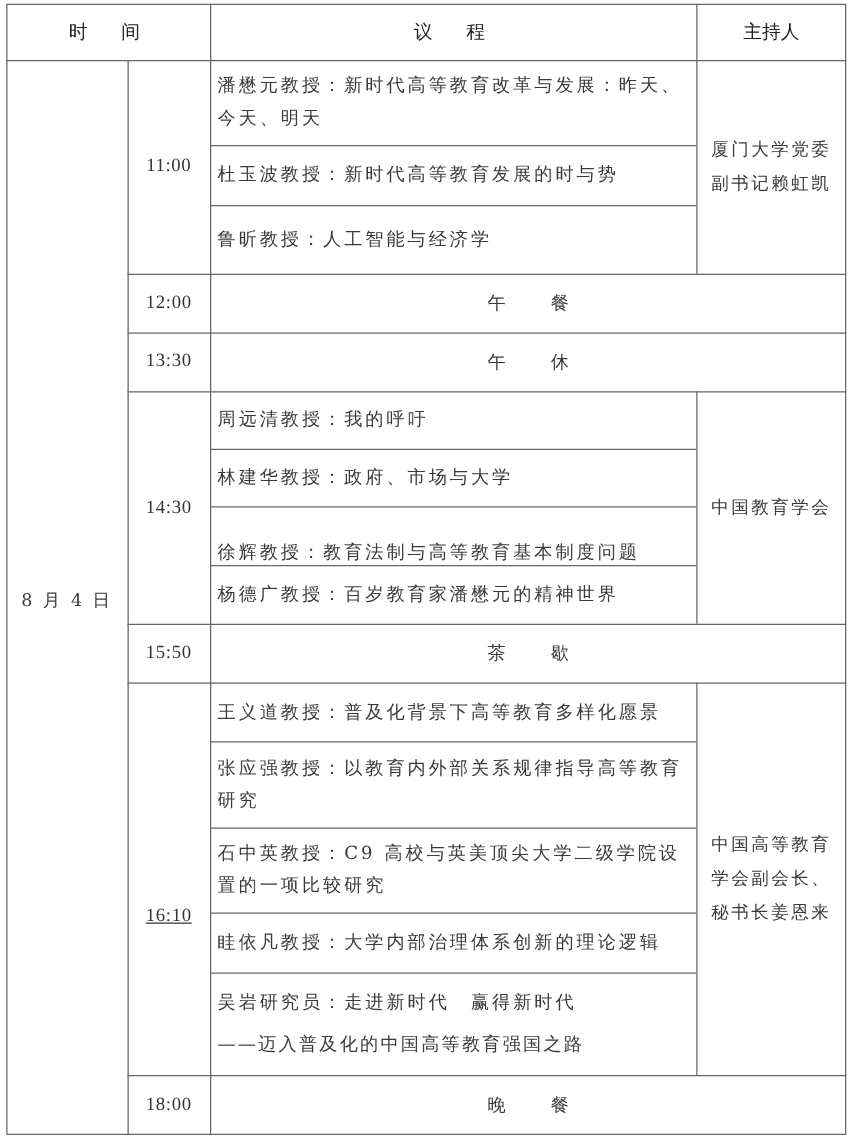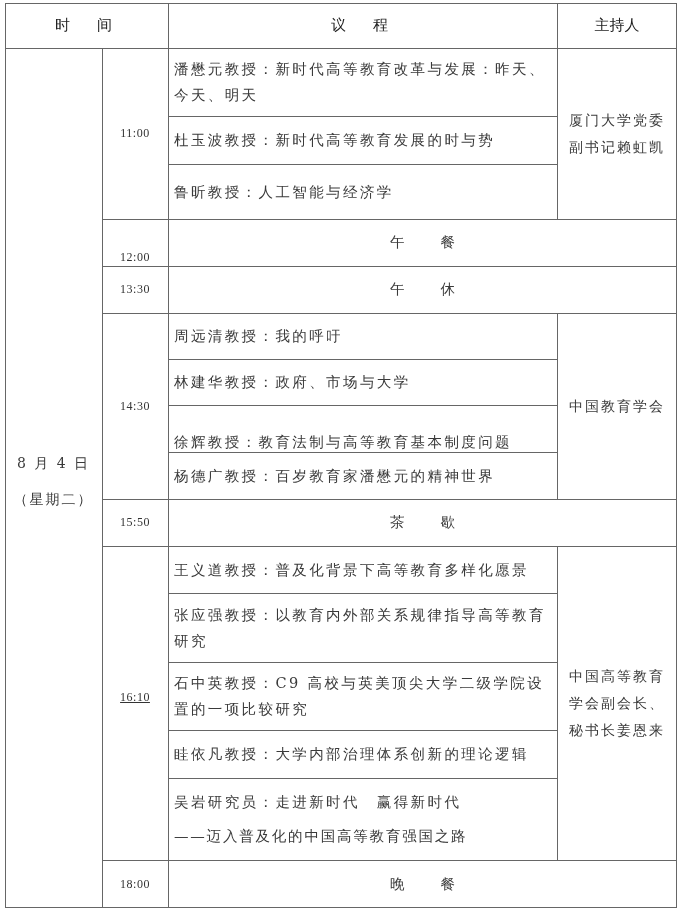--- a/index.html
+++ b/index.html
@@ -7,21 +7,21 @@
          font-family: "DejaVu Serif", "Liberation Serif", serif; color: #333; }
   .grid { position: absolute; left: 5px; top: 3px; width: 672px; height: 905px;
           border: 1.5px solid #666; box-sizing: border-box; }
   .cell { position: absolute; box-sizing: border-box; display: flex; align-items: center;
           font-size: 14.5px; color: #3a3a3a; letter-spacing: 2.4px; }
   .center { justify-content: center; text-align: center; }
   .left { justify-content: flex-start; padding-left: 6px; padding-right: 6px; line-height: 26px; }
   .hl { position: absolute; height: 0; border-top: 1.5px solid #666; }
   .vl { position: absolute; width: 0; border-left: 1.5px solid #666; }
   .hdr { font-family: "DejaVu Sans", "Liberation Sans", sans-serif; font-size: 15px; color: #222; letter-spacing: 0; }
-  .time { font-family: "Liberation Serif", "DejaVu Serif", serif; font-size: 12px; letter-spacing: 0.5px; color: #333; }
+  .time { font-family: "Liberation Serif", "DejaVu Serif", serif; font-size: 15px; letter-spacing: 0.5px; color: #333; }
   .host { line-height: 27px; font-family: "DejaVu Sans", "Liberation Sans", sans-serif; font-size: 14px; letter-spacing: 2px; }
   .date { flex-direction: column; line-height: 36px; font-size: 14px; letter-spacing: 2px; }
   .break { letter-spacing: 0; }
   .break span.g { display: inline-block; width: 36px; }
   .multi { flex-direction: column; align-items: flex-start; justify-content: center; }
 </style>
 </head>
 <body>
 
 <div class="grid"></div>
@@ -48,33 +48,32 @@
 <div class="hl" style="left:168px; top:730px; width:389px;"></div>
 <div class="hl" style="left:168px; top:778px; width:389px;"></div>
 <div class="hl" style="left:102px; top:860px; width:575px;"></div>
 
 <div class="cell center hdr" style="left:5px; top:3px; width:163px; height:45px; letter-spacing:6px;">时　间</div>
 <div class="cell center hdr" style="left:168px; top:3px; width:389px; height:45px; letter-spacing:6px;">议　程</div>
 <div class="cell center hdr" style="left:557px; top:3px; width:120px; height:45px;">主持人</div>
 
 <div class="cell center date" style="left:5px; top:48px; width:97px; height:860px;">
   <div style="margin-top:6px;">8 月 4 日</div>
-  <div>（星期二）</div>
 </div>
 
 <div class="cell center time" style="left:102px; top:48px; width:66px; height:171px;">11:00</div>
 <div class="cell left" style="left:168px; top:48px; width:389px; height:68px;">潘懋元教授：新时代高等教育改革与发展：昨天、今天、明天</div>
 <div class="cell left" style="left:168px; top:116px; width:389px; height:48px;">杜玉波教授：新时代高等教育发展的时与势</div>
 <div class="cell left" style="left:168px; top:164px; width:389px; height:55px;">鲁昕教授：人工智能与经济学</div>
 <div class="cell center host multi" style="left:557px; top:48px; width:120px; height:171px; align-items:center;">
   <div>厦门大学党委</div>
   <div>副书记赖虹凯</div>
 </div>
 
-<div class="cell center time" style="left:102px; top:219px; width:66px; height:47px;margin-top:15px;">12:00</div>
+<div class="cell center time" style="left:102px; top:219px; width:66px; height:47px;">12:00</div>
 <div class="cell center break" style="left:168px; top:219px; width:509px; height:47px;">
   <span>午</span>
     <span class="g"></span>
     <span>餐</span>
 </div>
 
 <div class="cell center time" style="left:102px; top:266px; width:66px; height:47px;">13:30</div>
 <div class="cell center break" style="left:168px; top:266px; width:509px; height:47px;">
   <span>午</span>
     <span class="g"></span>
@@ -90,21 +89,21 @@
   <div>中国教育学会</div>
 </div>
 
 <div class="cell center time" style="left:102px; top:499px; width:66px; height:47px;">15:50</div>
 <div class="cell center break" style="left:168px; top:499px; width:509px; height:47px;">
   <span>茶</span>
     <span class="g"></span>
     <span>歇</span>
 </div>
 
-<div class="cell center time" style="left:102px; top:540px; width:66px; height:314px;text-decoration:underline;">16:10</div>
+<div class="cell center time" style="left:102px; top:576px; width:66px; height:314px;text-decoration:underline;">16:10</div>
 <div class="cell left" style="left:168px; top:546px; width:389px; height:47px;">王义道教授：普及化背景下高等教育多样化愿景</div>
 <div class="cell left" style="left:168px; top:593px; width:389px; height:69px;">张应强教授：以教育内外部关系规律指导高等教育研究</div>
 <div class="cell left" style="left:168px; top:662px; width:389px; height:68px;">石中英教授：C9 高校与英美顶尖大学二级学院设置的一项比较研究</div>
 <div class="cell left" style="left:168px; top:730px; width:389px; height:48px;">眭依凡教授：大学内部治理体系创新的理论逻辑</div>
 <div class="cell left multi" style="left:168px; top:778px; width:389px; height:82px; line-height:34px;">
   <div>吴岩研究员：走进新时代　赢得新时代</div>
   <div style="letter-spacing:1.8px;">——迈入普及化的中国高等教育强国之路</div>
 </div>
 <div class="cell center host multi" style="left:557px; top:546px; width:120px; height:314px; align-items:center;">
   <div>中国高等教育</div>

